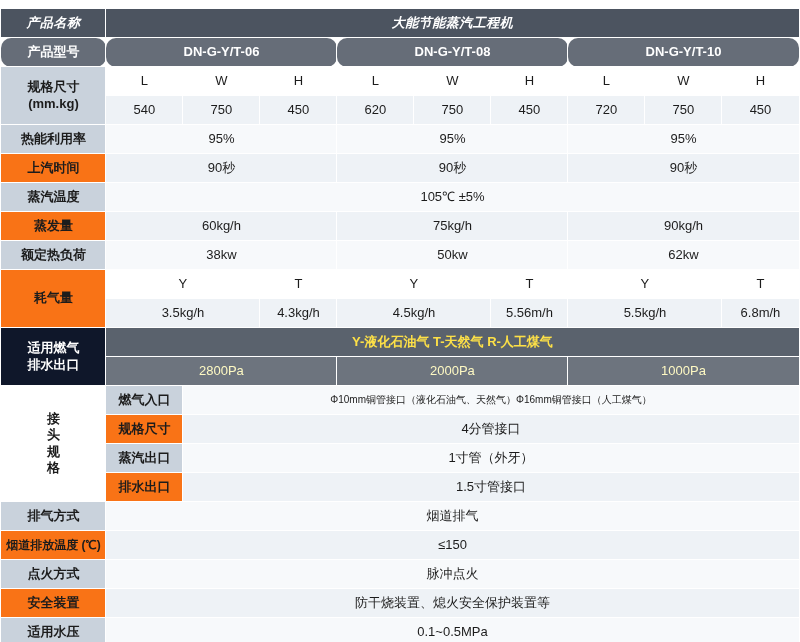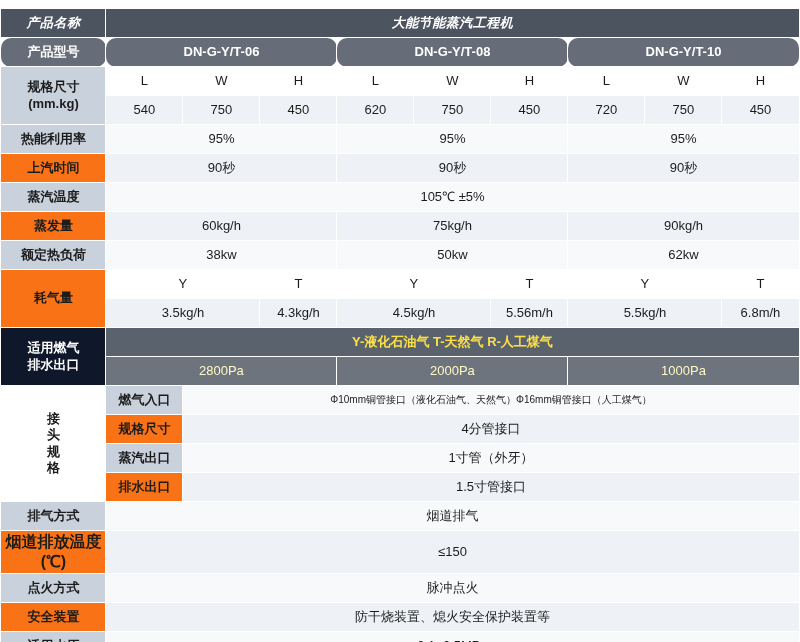--- a/index.html
+++ b/index.html
@@ -236,21 +236,21 @@
   <tr>
     <td class="lbl-alt">排水出口</td>
     <td class="val" colspan="8">1.5寸管接口</td>
   </tr>
 
   <tr>
     <td class="lbl" colspan="1">排气方式</td>
     <td class="val-alt" colspan="9">烟道排气</td>
   </tr>
   <tr>
-    <td class="lbl-alt" style="font-size:16px">烟道排放温度 (℃)</td>
+    <td class="lbl-alt" style="font-size:12px">烟道排放温度 (℃)</td>
     <td class="val" colspan="9">≤150</td>
   </tr>
   <tr>
     <td class="lbl">点火方式</td>
     <td class="val-alt" colspan="9">脉冲点火</td>
   </tr>
   <tr>
     <td class="lbl-alt">安全装置</td>
     <td class="val" colspan="9">防干烧装置、熄火安全保护装置等</td>
   </tr>

